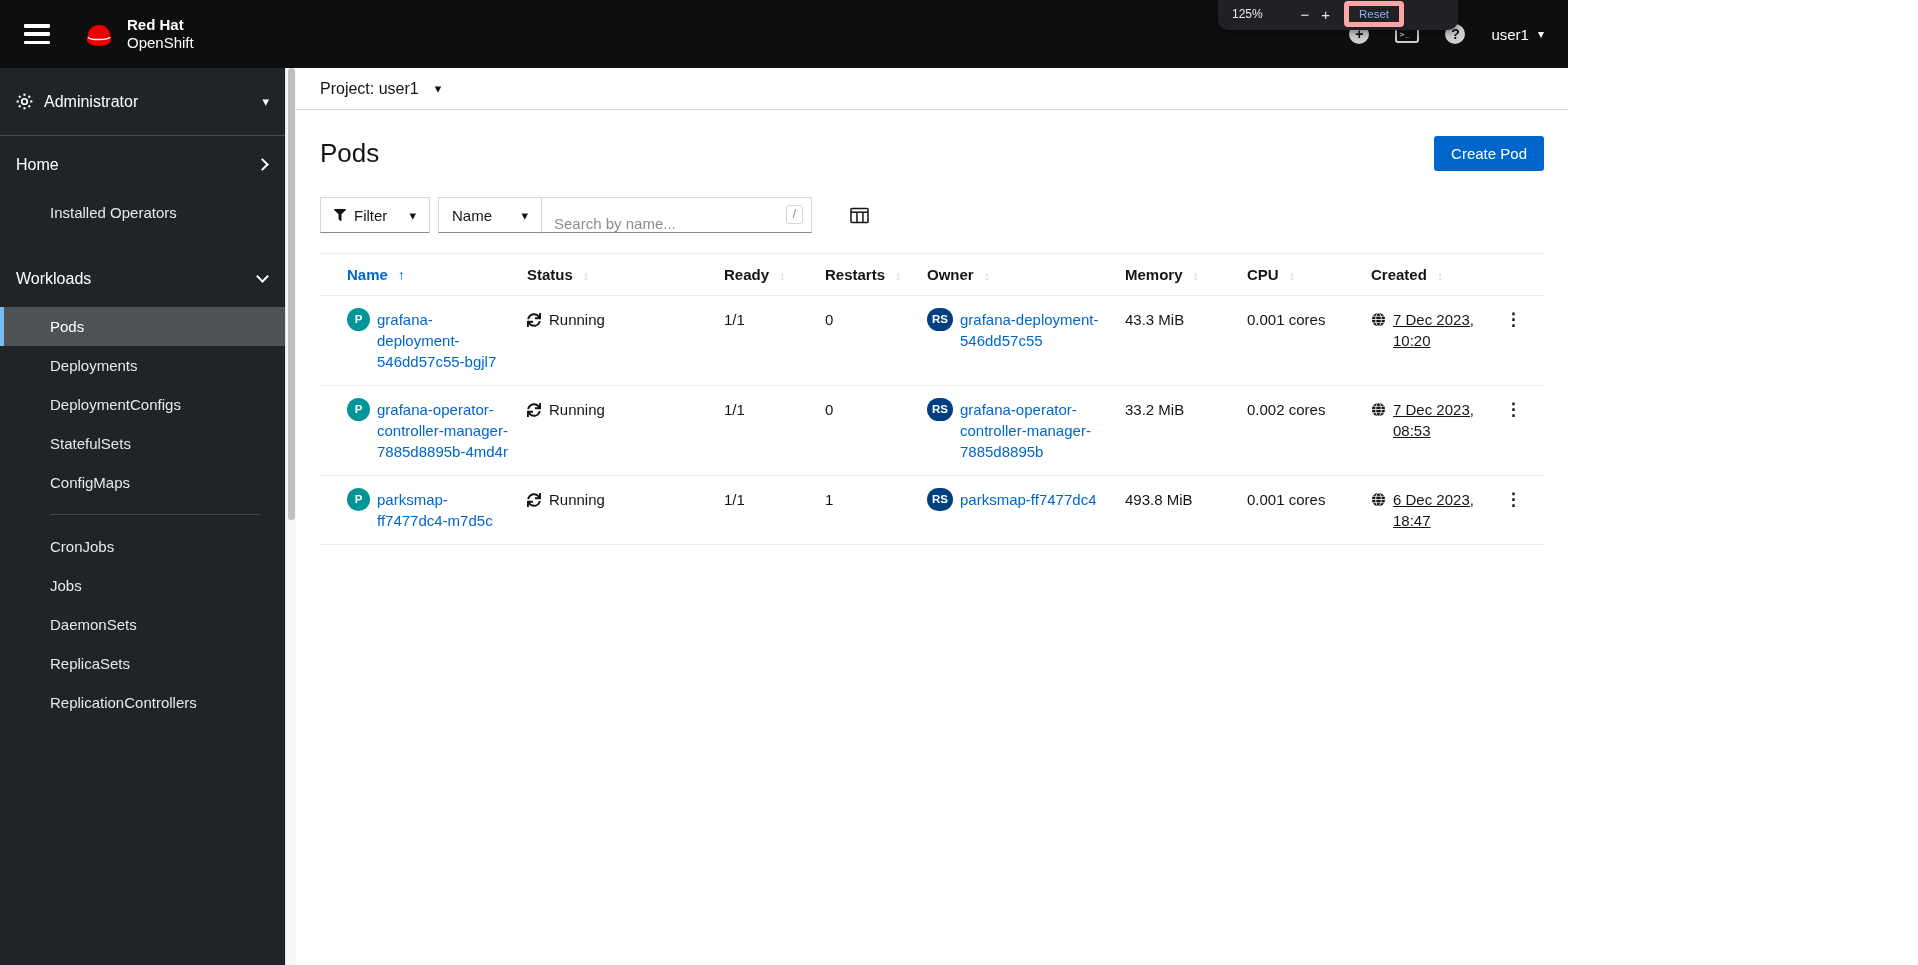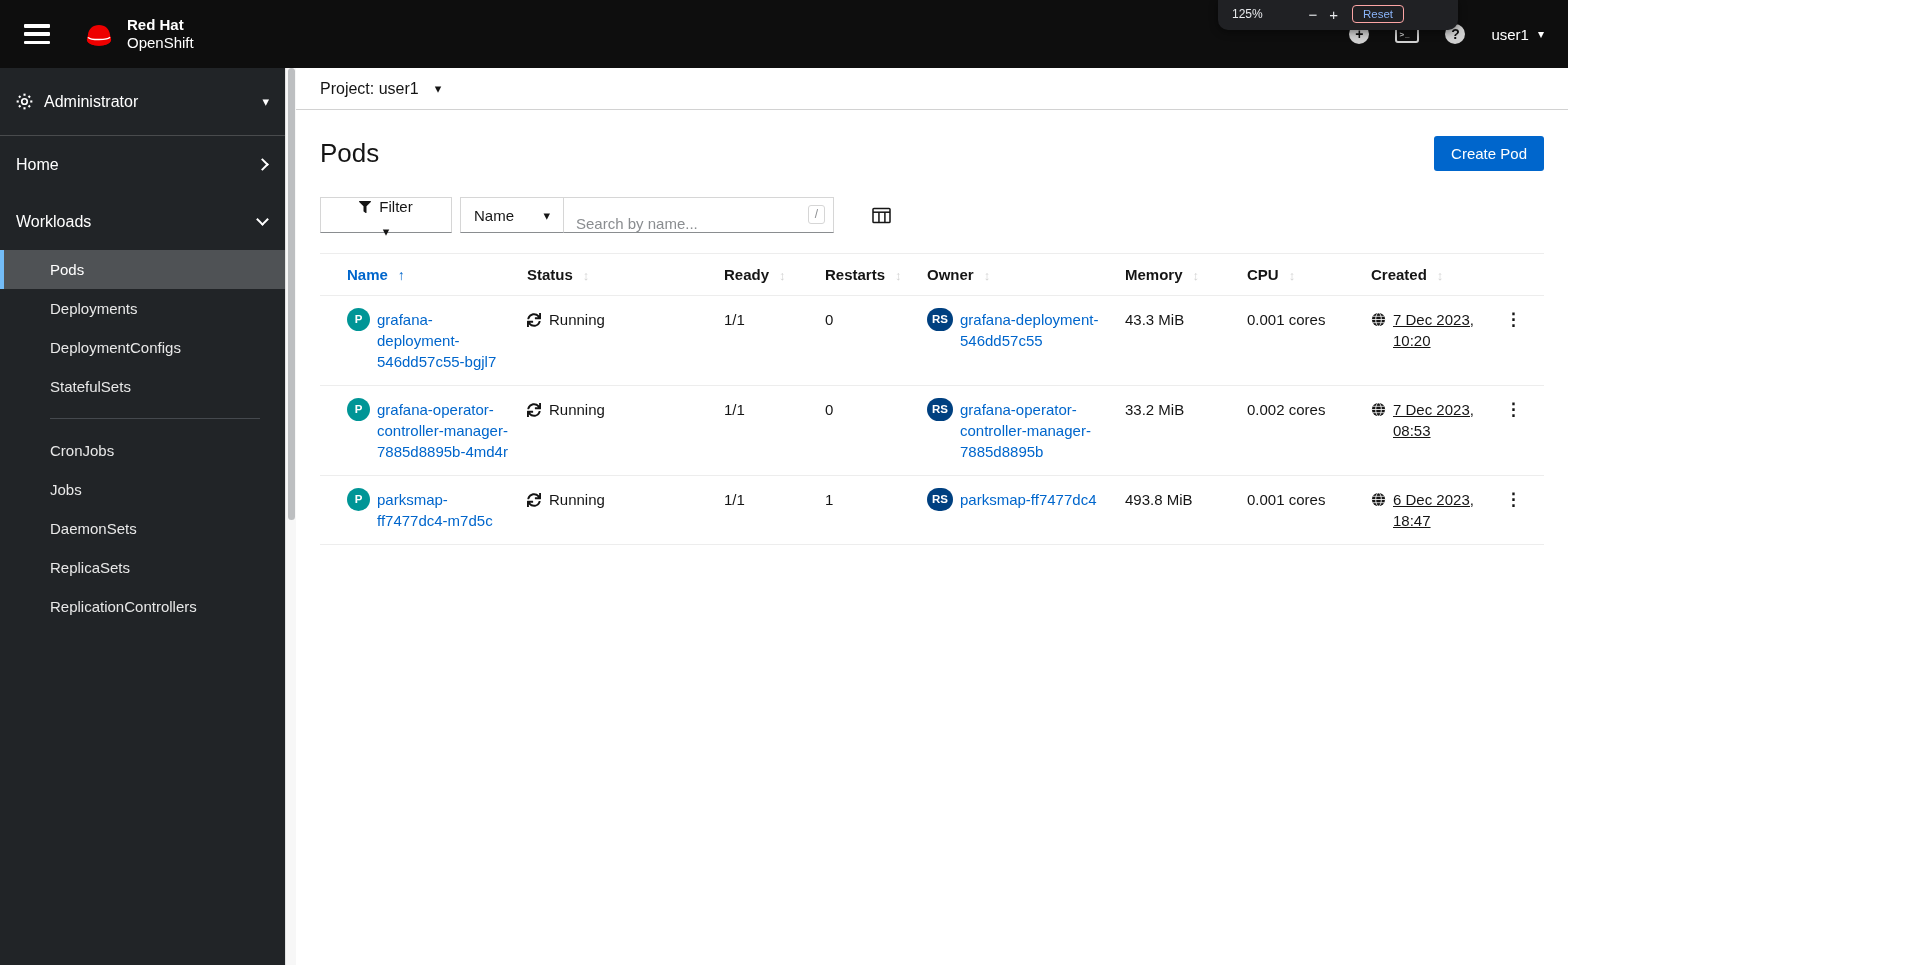--- a/index.html
+++ b/index.html
@@ -18,21 +18,21 @@
   .mast-icon-btn { background:none; border:none; display:flex; align-items:center; }
   .icon-circle { width:20px; height:20px; border-radius:50%; background:#cfcfcf; color:#0e0e0e; display:flex; align-items:center; justify-content:center; font-size:14px; font-weight:700; line-height:1; }
   .icon-term { width:24px; height:17px; border:2px solid #cfcfcf; border-radius:3px; color:#cfcfcf; font-size:8px; font-weight:700; display:flex; align-items:center; padding-left:2px; letter-spacing:1px; }
   .user-menu { background:none; border:none; color:#fff; font-size:15px; display:flex; align-items:center; gap:9px;text-align:center; }
   .user-menu .caret { font-size:12px; color:#fff; }
 
   
   .zoom-popup { position:absolute; top:0; right:110px; width:240px; height:30px; background:#202124; border-radius:0 0 10px 10px; display:flex; align-items:center; padding:0 14px 2px; color:#e8eaed; font-size:12px; box-shadow:0 2px 8px rgba(0,0,0,.45); z-index:20; }
   .zoom-level { margin-right:auto; }
   .zoom-btn { background:none; border:none; color:#e8eaed; font-size:15px; line-height:1; padding:2px 6px; }
-  .zoom-reset { background:none; border:1px solid #fca5a5; color:#8ab4f8; font-size:11.5px; border-radius:4px; padding:2px 10px; margin-left:8px; margin-right:40px; }
+  .zoom-reset { background:none; border:5px solid #fca5a5; color:#8ab4f8; font-size:11.5px; border-radius:4px; padding:2px 10px; margin-left:8px; margin-right:40px; }
 
   
   .body { display:flex; height:897px; }
 
   
   .sidebar { width:285px; background:#212427; color:#fff; flex-shrink:0; overflow:hidden; }
   .perspective { height:68px; display:flex; align-items:center; gap:11px; padding:0 16px; border-bottom:1px solid rgba(255,255,255,.18); font-size:16px; cursor:pointer; }
   .perspective .caret-w { margin-left:auto; font-size:13px; color:#fff; }
   .nav-list { list-style:none; }
   .nav-item { height:57px; display:flex; align-items:center; justify-content:space-between; padding:0 18px 0 16px; font-size:16px; cursor:pointer; }
@@ -53,21 +53,21 @@
   .project-toggle { background:none; border:none; font-size:16px; color:#151515; display:flex; align-items:center; gap:16px; }
   .caret-d { font-size:13px; color:#151515; }
 
   .page-header { display:flex; align-items:center; justify-content:space-between; padding:26px 24px 20px; }
   .page-title { font-size:26px; font-weight:500; color:#151515; }
   .create-btn { background:#0066cc; color:#fff; border:none; border-radius:3px; font-size:15px; padding:9px 17px; }
 
   
   .toolbar { display:flex; align-items:center; padding:6px 24px 16px; }
   .dropdown { display:flex; align-items:center; gap:9px; background:#fff; border:1px solid #d6d6d6; border-bottom-color:#8a8d90; height:36px; padding:0 13px; font-size:15px; color:#151515; }
-  .filter-dd { margin-right:8px; width:132px; justify-content:space-between;flex-direction:column; }
+  .filter-dd { margin-right:8px; width:110px; justify-content:space-between; }
   .filter-dd .lbl-wrap { display:flex; align-items:center; gap:8px; }
   .input-group { display:flex; }
   .attr-dd { width:104px; justify-content:space-between; }
   .search-wrap { position:relative; }
   .search-input { height:36px; width:270px; border:1px solid #d6d6d6; border-bottom-color:#8a8d90; border-left:none; padding:17px 34px 0 12px; font-size:15px; font-family:inherit; color:#151515; outline:none; }
   .search-input::placeholder { color:#8a8d90; }
   .kbd-hint { position:absolute; right:9px; top:8px; color:#8a8d90; font-size:12px; border:1px solid #d6d6d6; border-radius:3px; padding:1px 6px; line-height:15px; }
   .columns-btn { background:none; border:none; margin-left:38px; display:flex; align-items:center; }
 
   
@@ -158,30 +158,34 @@
         <span>Administrator</span>
         <span class="caret-w">▾</span>
       </div>
 
       <ul class="nav-list">
         <li class="nav-item">
           <span>Home</span>
           <span class="chev chev-right"></span>
         </li>
 
+        <ul class="sub-list">
+          <li class="sub-item">Installed Operators</li>
+        </ul>
 
         <li class="nav-item">
           <span>Workloads</span>
           <span class="chev chev-down"></span>
         </li>
         <ul class="sub-list">
           <li class="sub-item selected">Pods</li>
           <li class="sub-item">Deployments</li>
           <li class="sub-item">DeploymentConfigs</li>
           <li class="sub-item">StatefulSets</li>
+          <li class="sub-item">ConfigMaps</li>
           <li class="sub-divider"></li>
           <li class="sub-item">CronJobs</li>
           <li class="sub-item">Jobs</li>
           <li class="sub-item">DaemonSets</li>
           <li class="sub-item">ReplicaSets</li>
           <li class="sub-item">ReplicationControllers</li>
         </ul>
       </ul>
     </nav>
 

